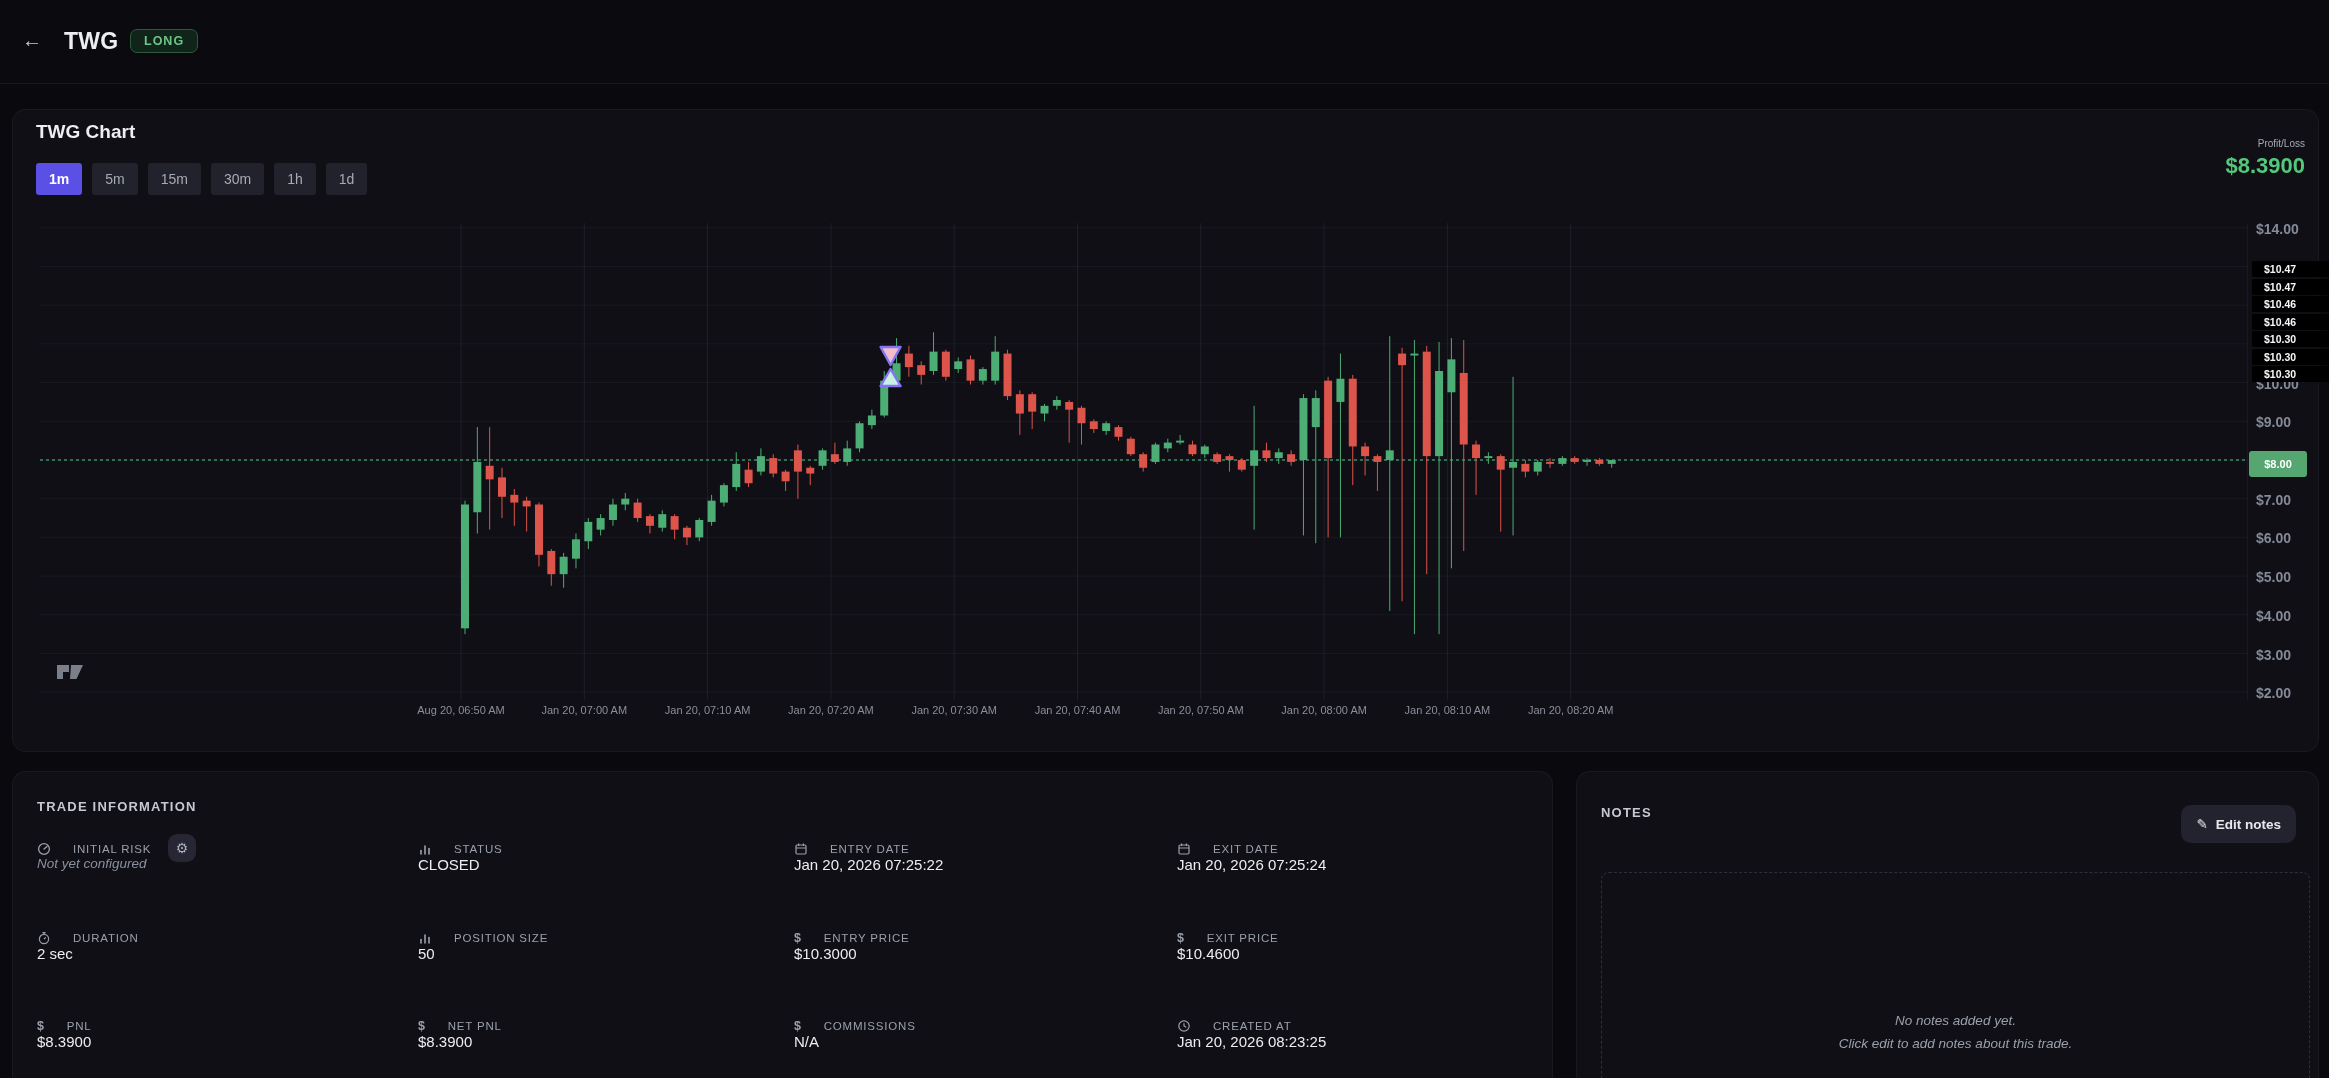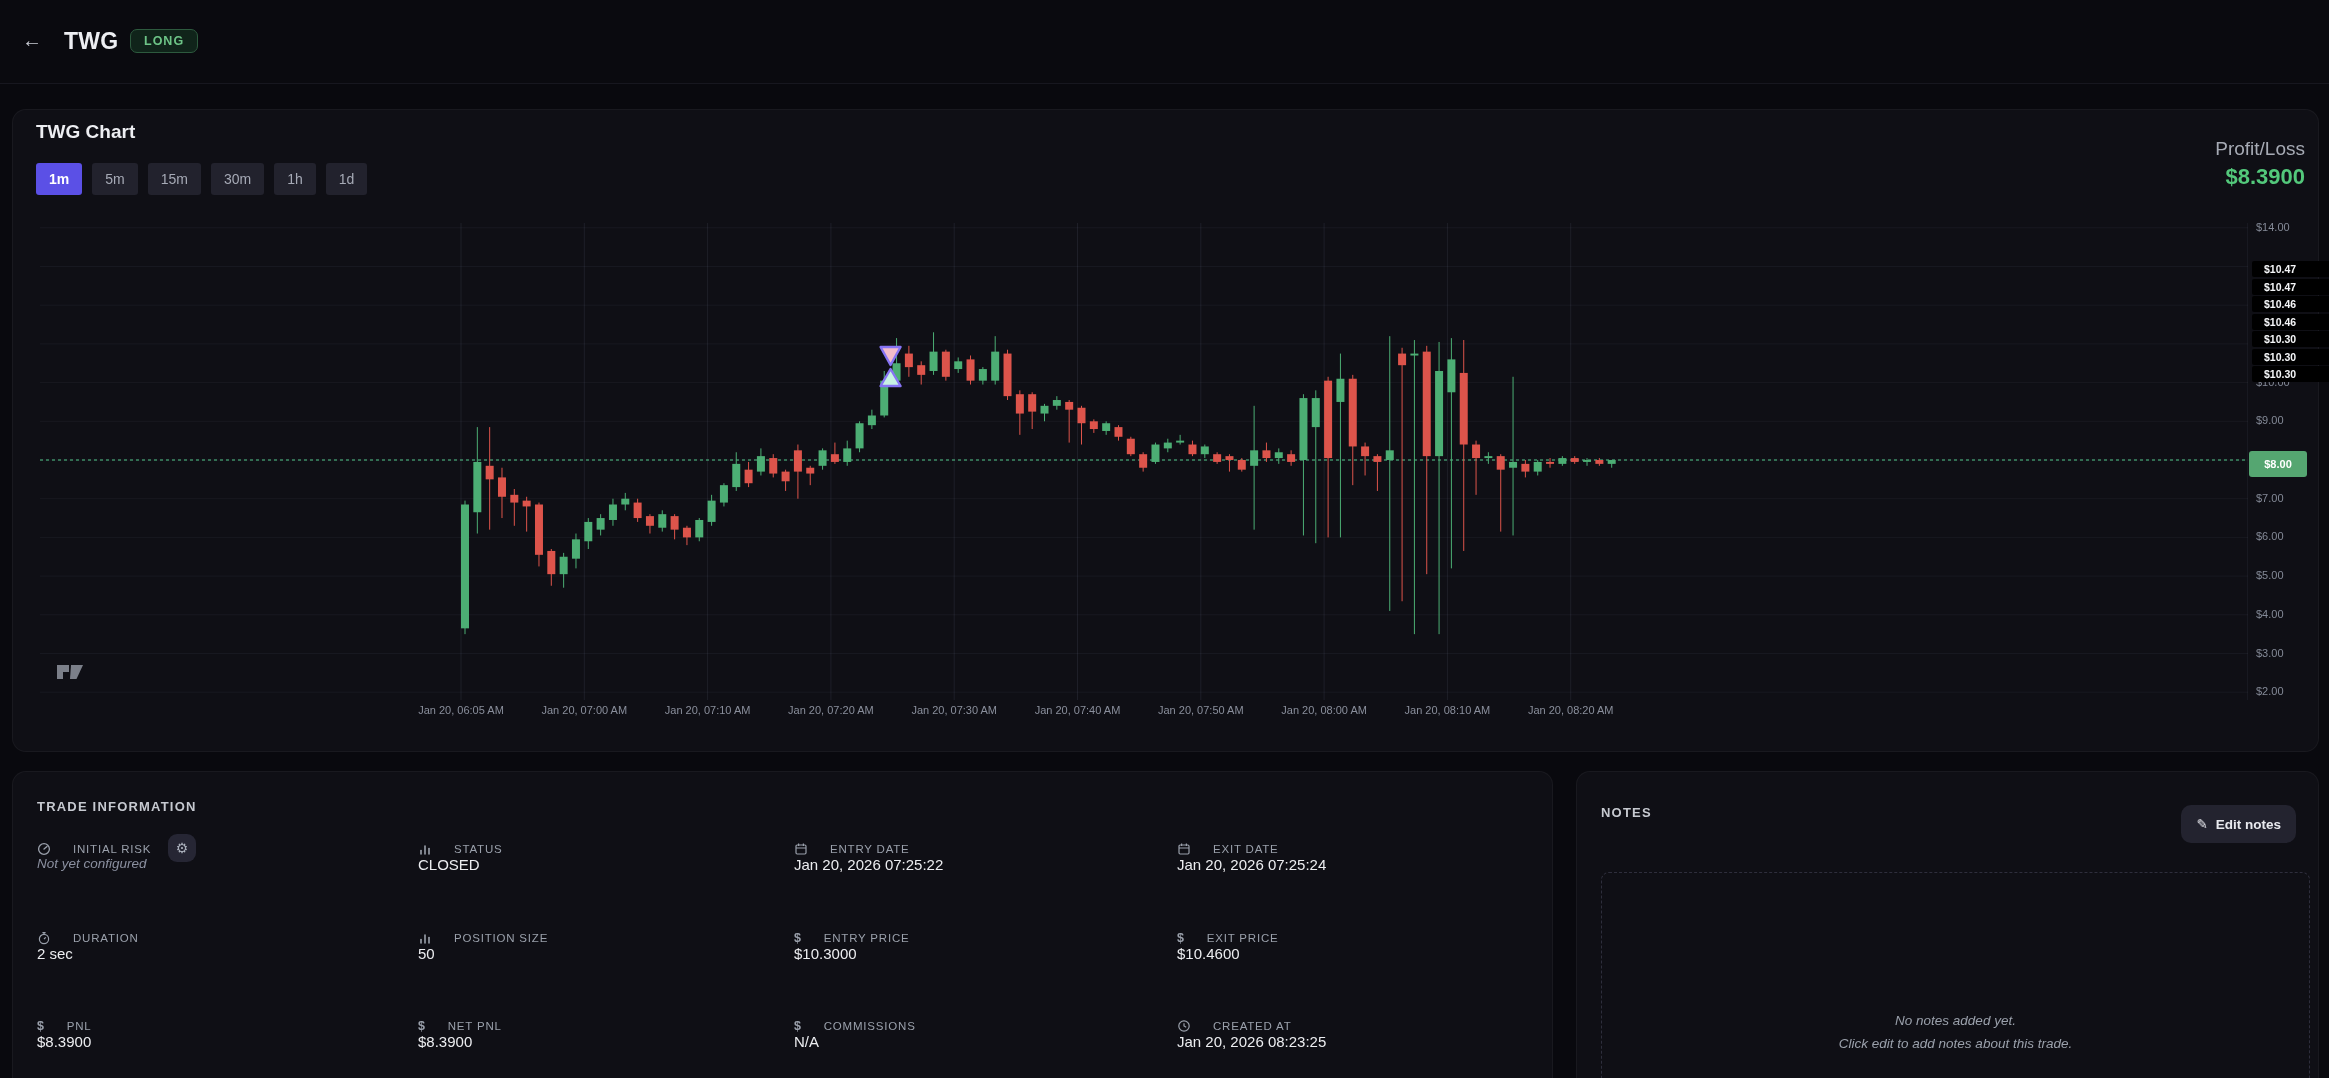--- a/index.html
+++ b/index.html
@@ -16,24 +16,24 @@
   .card{background:#0f0f15;border:1px solid rgba(255,255,255,.045);border-radius:14px;}
   .chartcard{left:12px;top:109px;width:2305px;height:641px;}
   .tradecard{left:12px;top:771px;width:1539px;height:330px;}
   .notescard{left:1576px;top:771px;width:741px;height:330px;}
   .charttitle{left:36px;top:121px;font-size:19px;font-weight:bold;text-align:center;}
   .tfrow{left:36px;top:163px;display:flex;gap:10px;}
   .tfbtn{min-width:30px;padding:8px 13px;border-radius:3px;background:#22222d;color:#a6aab6;
          font-size:14px;text-align:center;cursor:pointer;border:none;font-family:inherit;}
   .tfbtn.active{background:#5b50e6;color:#fff;font-weight:bold;}
   .plbox{right:24px;top:138px;text-align:right;}
-  .pllabel{font-size:19px;color:#a6aab4;}
+  .pllabel{font-size:10px;color:#a6aab4;}
   .plvalue{font-size:22px;font-weight:bold;color:#53c87b;margin-top:4px;}
   
-  .paxis{left:2256px;width:70px;font-size:11px;color:#848a97;}
+  .paxis{left:2256px;width:70px;font-size:14px;color:#848a97;font-weight:bold;}
   .chip{left:2252px;width:56px;background:#000;color:#f5f6f8;font-size:10.5px;font-weight:bold;
         padding:2px 12px;border-radius:2px;}
   .pricetag{left:2249px;width:50px;background:#55a671;color:#ffffff;font-size:11px;font-weight:bold;
         padding:7px 4px;border-radius:3px;text-align:center;}
   .tlabel{top:704px;width:130px;margin-left:-65px;text-align:center;font-size:11px;color:#8a8f9c;}
   
   .secheader{font-size:13px;font-weight:600;color:#c6c9d0;letter-spacing:1.2px;}
   .fieldlabel{display:flex;align-items:center;gap:22px;font-size:11.5px;font-weight:500;
               color:#9aa0ab;letter-spacing:.8px;}
   .fieldvalue{font-size:15px;font-weight:500;color:#ecedf0;}
@@ -312,21 +312,21 @@
     <div class="abs paxis" style="top: 685.2px;">$2.00</div>
     <div class="abs chip" style="top: 261px;">$10.47</div>
     <div class="abs chip" style="top: 278.5px;">$10.47</div>
     <div class="abs chip" style="top: 296px;">$10.46</div>
     <div class="abs chip" style="top: 313.5px;">$10.46</div>
     <div class="abs chip" style="top: 331px;">$10.30</div>
     <div class="abs chip" style="top: 348.5px;">$10.30</div>
     <div class="abs chip" style="top: 366px;">$10.30</div>
   </div>
 <div id="time-labels">
-    <div class="abs tlabel" style="left: 461px;">Jan 20, 06:05 AM</div>
+    <div class="abs tlabel" style="left: 461px;">Aug 20, 06:50 AM</div>
     <div class="abs tlabel" style="left: 584.3px;">Jan 20, 07:00 AM</div>
     <div class="abs tlabel" style="left: 707.6px;">Jan 20, 07:10 AM</div>
     <div class="abs tlabel" style="left: 830.9px;">Jan 20, 07:20 AM</div>
     <div class="abs tlabel" style="left: 954.2px;">Jan 20, 07:30 AM</div>
     <div class="abs tlabel" style="left: 1077.5px;">Jan 20, 07:40 AM</div>
     <div class="abs tlabel" style="left: 1200.8px;">Jan 20, 07:50 AM</div>
     <div class="abs tlabel" style="left: 1324.1px;">Jan 20, 08:00 AM</div>
     <div class="abs tlabel" style="left: 1447.4px;">Jan 20, 08:10 AM</div>
     <div class="abs tlabel" style="left: 1570.7px;">Jan 20, 08:20 AM</div>
   </div>

